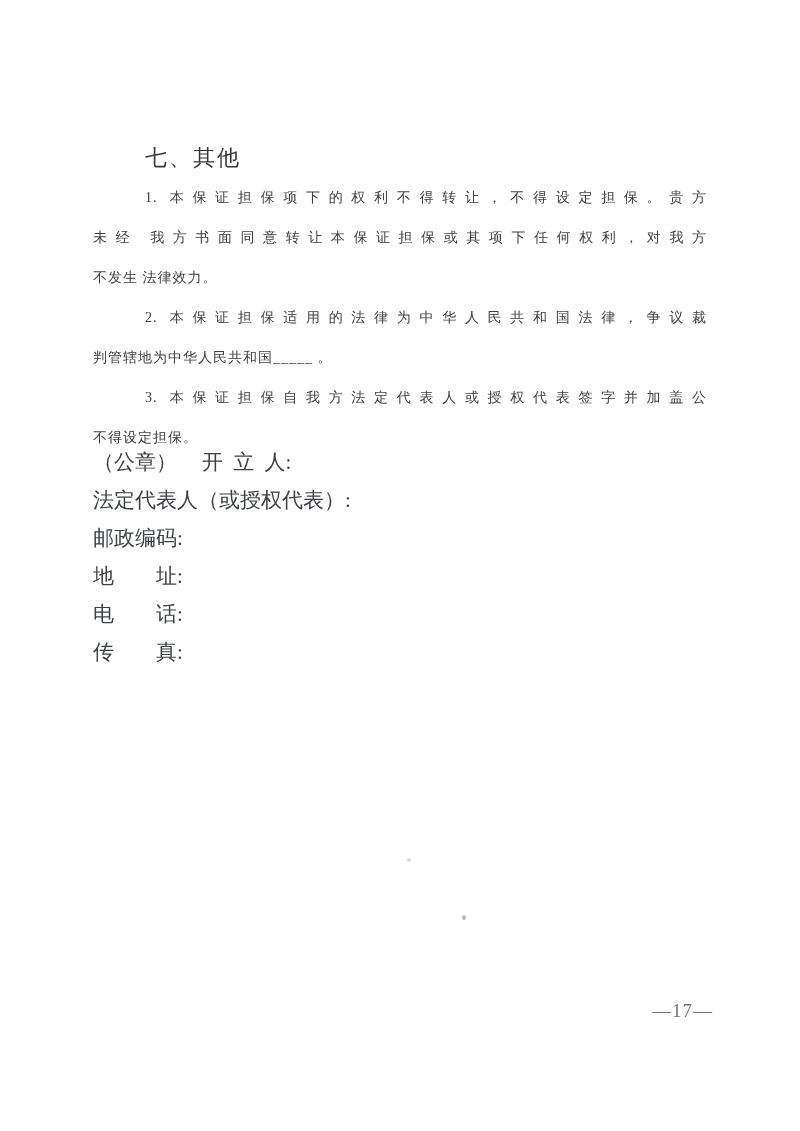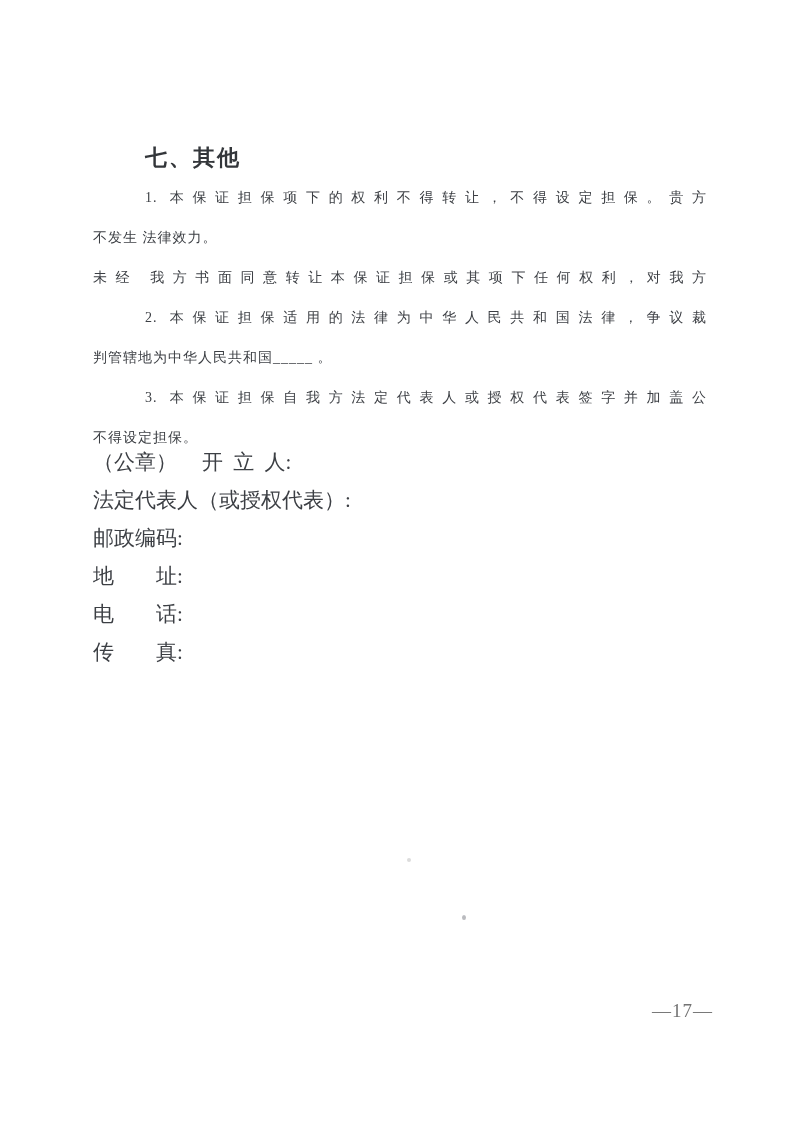--- a/index.html
+++ b/index.html
@@ -20,21 +20,21 @@
     position: absolute;
     left: 93px;
     top: 138px;
     width: 614px;
   }
   .heading {
     margin: 0;
     padding-left: 52px;
     font-family: "Liberation Sans", "DejaVu Sans", sans-serif;
     font-size: 22px;
-    font-weight: 700;
+    font-weight: 400;
     line-height: 40px;
     color: #33363a;
     letter-spacing: 2px;
   }
   .line {
     margin: 0;
     font-size: 14px;
     line-height: 40px;
     letter-spacing: 1px;
   }
@@ -92,22 +92,22 @@
 </head>
 <body>
 
 <div class="page">
 
   <div class="content">
 
     <h2 class="heading">七、其他</h2>
 
     <p class="line indent justify">1. 本保证担保项下的权利不得转让，不得设定担保。贵方</p>
+    <p class="line justify">未经 我方书面同意转让本保证担保或其项下任何权利，对我方</p>
     <p class="line">不发生 法律效力。</p>
-    <p class="line justify">未经 我方书面同意转让本保证担保或其项下任何权利，对我方</p>
 
     <p class="line indent justify">2. 本保证担保适用的法律为中华人民共和国法律，争议裁</p>
     <p class="line">判管辖地为中华人民共和国_____ 。</p>
 
     <p class="line indent justify">3. 本保证担保自我方法定代表人或授权代表签字并加盖公</p>
     <p class="line">不得设定担保。</p>
 
     <div class="sig-block">
 
       <div class="sig-row">

